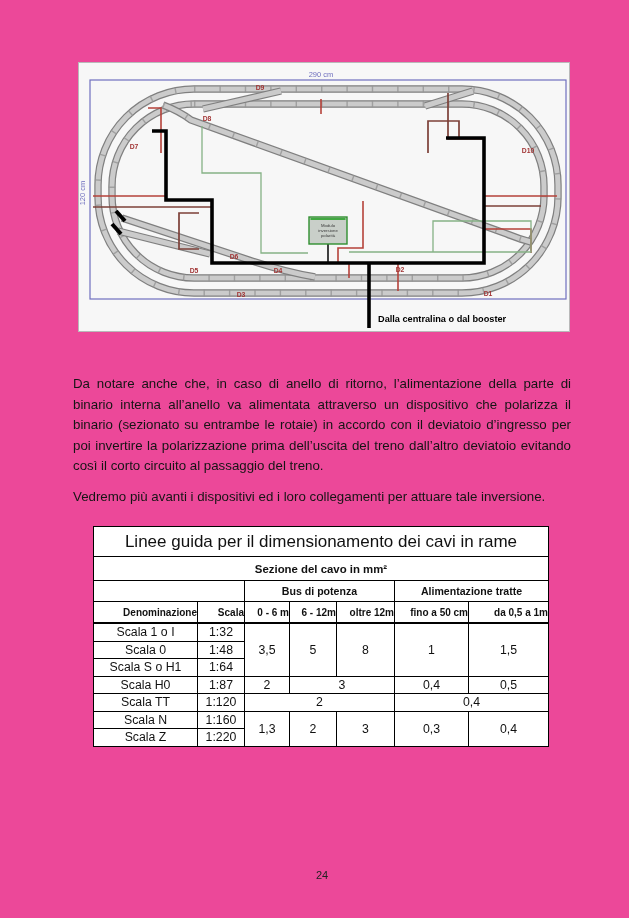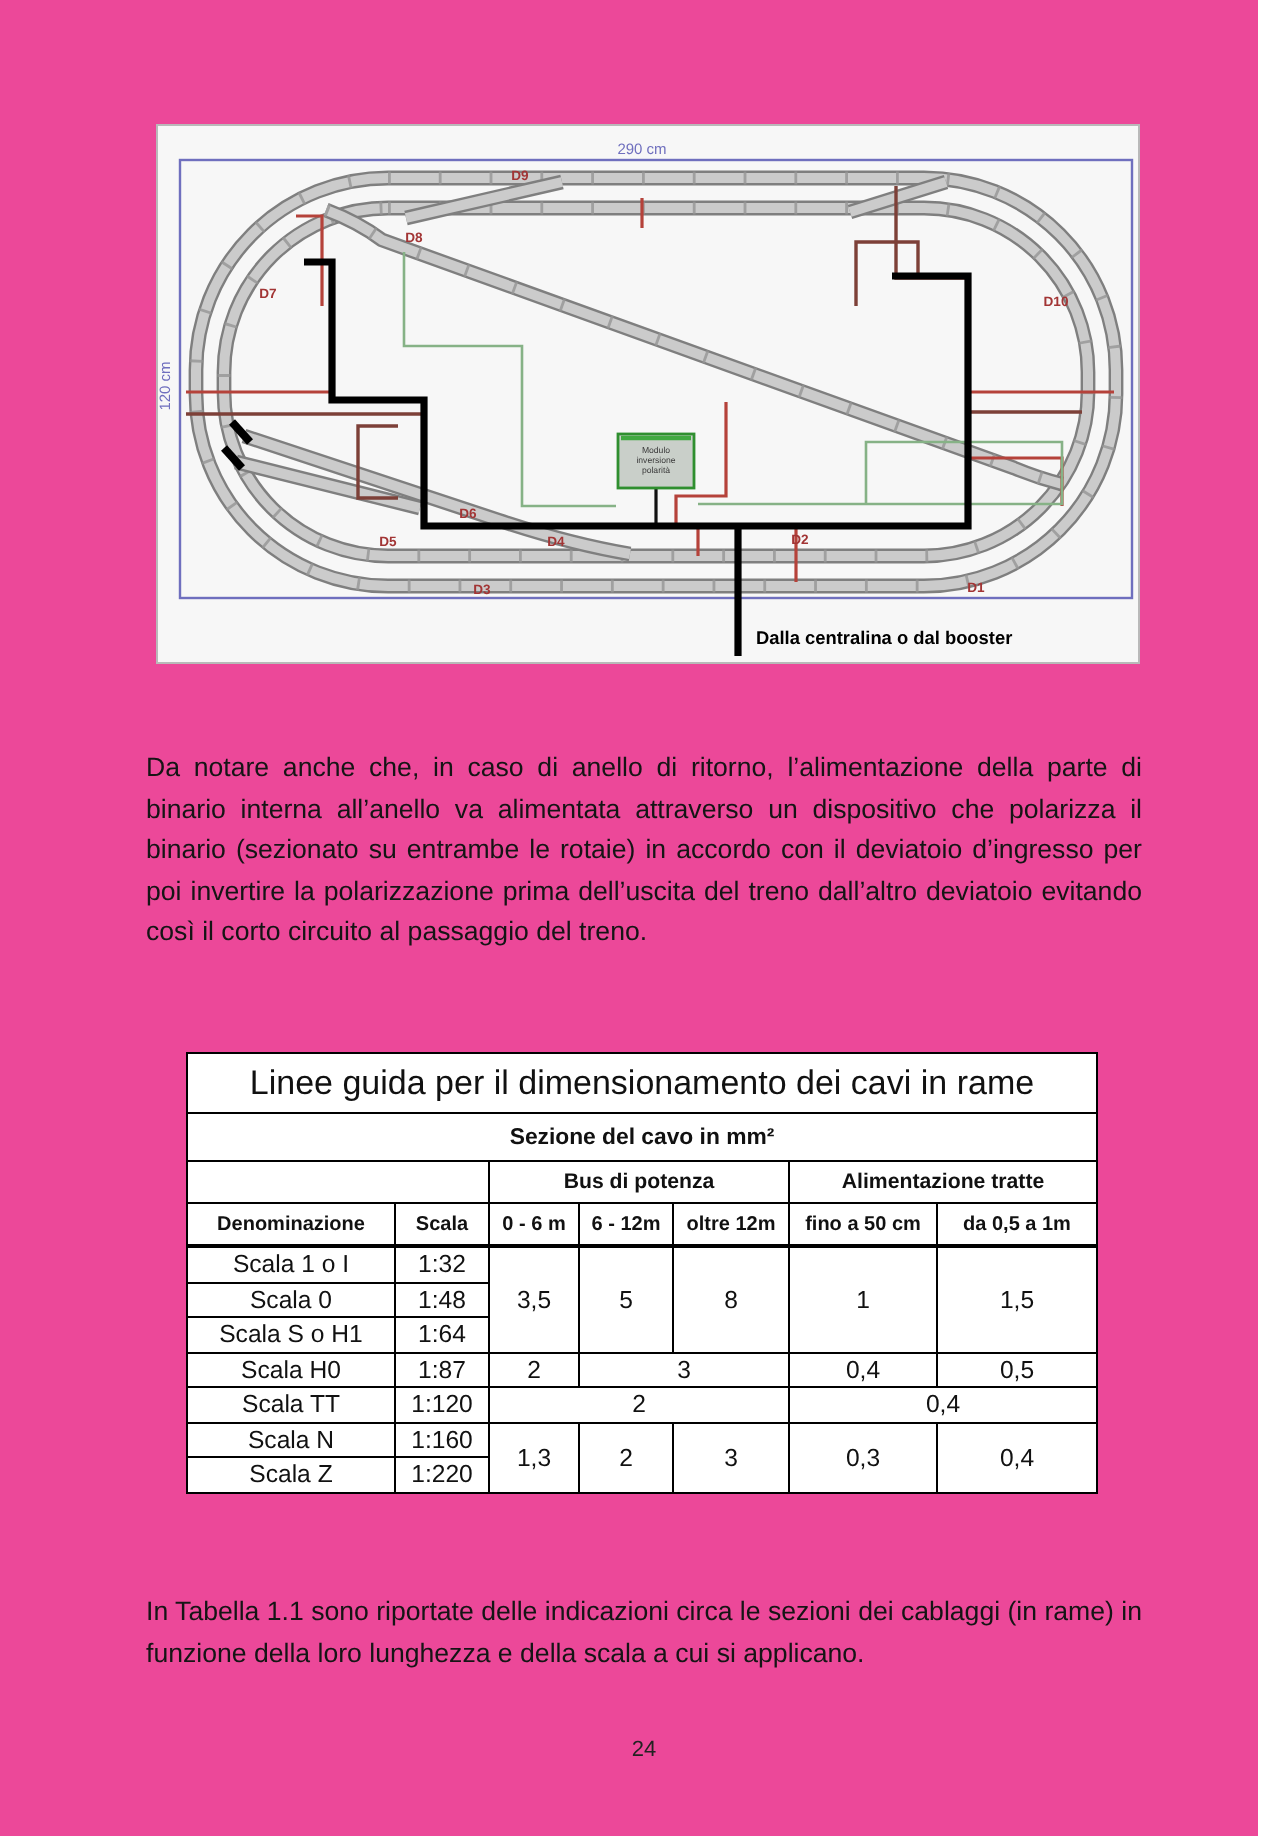--- a/index.html
+++ b/index.html
@@ -45,21 +45,21 @@
 
   
   .tab-wrap{position:absolute;left:93px;top:526px;}
   table.guide{border-collapse:collapse;table-layout:fixed;background:#fff;}
   table.guide td{border:1px solid #000;text-align:center;vertical-align:middle;
                  padding:0;font-size:12.3px;color:#111;overflow:hidden;}
   table.guide{border:1.5px solid #000;}
   tr.t-title td{height:29px;font-size:17px;}
   tr.t-sub td{height:23px;font-size:11.4px;font-weight:bold;}
   tr.t-groups td{height:20px;font-size:10.6px;font-weight:bold;}
-  tr.t-head td{height:20px;font-size:10px;font-weight:bold;border-bottom:2px solid #000;}
+  tr.t-head td{height:20px;font-size:10px;font-weight:bold;border-bottom:2px solid #000;text-align:right;}
   tr.t-row td{height:16.5px;}
   td.vsep{border-left:2px solid #000;}
   td.val{font-size:12.4px;}
   .tab-caption{position:absolute;left:0;top:749px;width:644px;text-align:center;
                font-size:9.8px;font-weight:bold;color:#111;}
 
   .page-number{position:absolute;left:0;top:869px;width:644px;text-align:center;
                font-size:11px;color:#222;}
 </style>
 </head>
@@ -148,20 +148,21 @@
           <text x="409" y="233" text-anchor="middle" class="tlabel">D1</text>
         </g>
 
       <text class="boosterTxt" x="299" y="259">Dalla centralina o dal booster</text>
     </svg>
   </div>
 
 
   <div class="bodytext" id="para-block">
     <p>Da notare anche che, in caso di anello di ritorno, l’alimentazione della parte di binario interna all’anello va alimentata attraverso un dispositivo che polarizza il binario (sezionato su entrambe le rotaie) in accordo con il deviatoio d’ingresso per poi invertire la polarizzazione prima dell’uscita del treno dall’altro deviatoio evitando così il corto circuito al passaggio del treno.</p>
+    <p>Vedremo più avanti i dispositivi ed i loro collegamenti per attuare tale inversione.</p>
   </div>
 
   <div class="tab-wrap">
     <table class="guide">
       <colgroup>
         <col style="width:104px">
           <col style="width:47px">
           <col style="width:45px">
         <col style="width:47px">
           <col style="width:58px">
@@ -231,18 +232,15 @@
       </tr>
       <tr class="t-row">
         <td>Scala Z</td>
         <td>1:220</td>
       </tr>
       </tbody>
     </table>
   </div>
 
 
-  <div class="bodytext" id="para-bottom">
-    <p>In Tabella 1.1 sono riportate delle indicazioni circa le sezioni dei cablaggi (in rame) in funzione della loro lunghezza e della scala a cui si applicano.</p>
-  </div>
 
   <div class="page-number">24</div>
 </div>
 
 </body></html>

